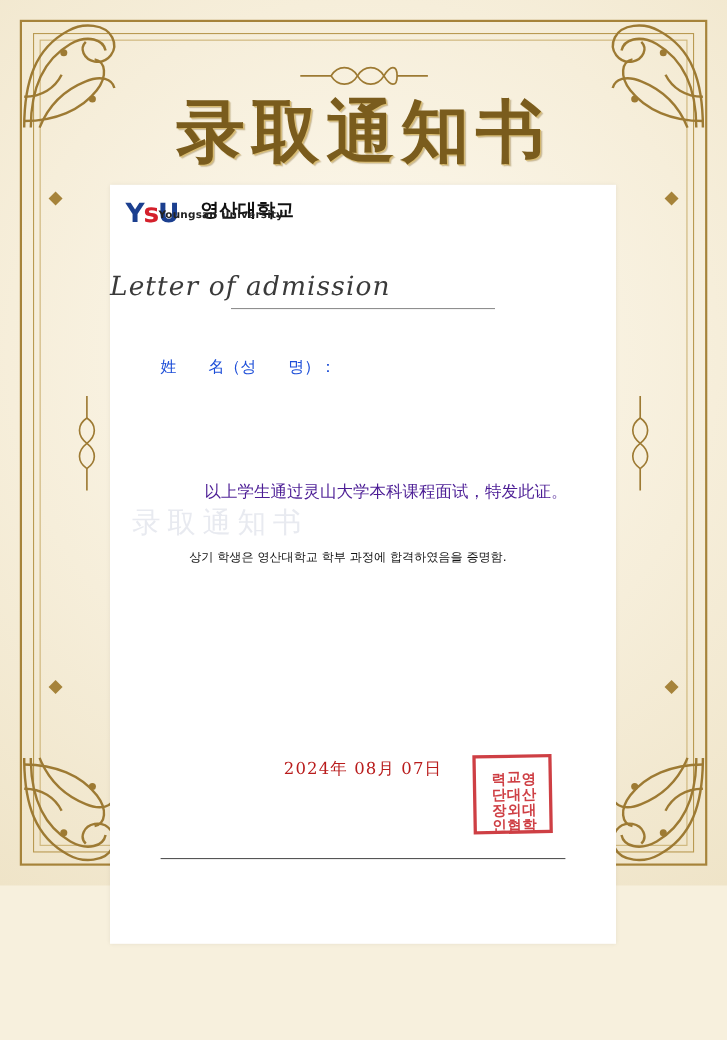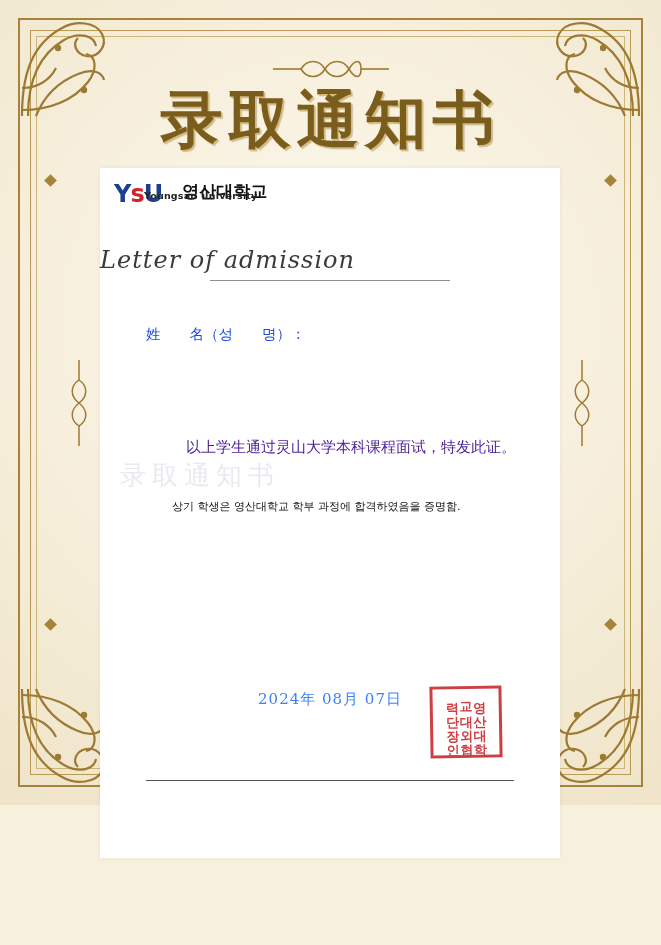--- a/index.html
+++ b/index.html
@@ -204,21 +204,21 @@
     user-select: none;
   }
 
   .date-line {
     position: absolute;
     left: 0; right: 0;
     top: 522px;
     text-align: center;
     font-family: "DejaVu Serif", "Liberation Serif", serif;
     font-size: 15px;
-    color: #3b82f6;
+    color: #b91c1c;
     letter-spacing: 1px;
   }
   .signer-line {
     position: absolute;
     left: 0; right: 0;
     top: 558px;
     text-align: center;
     font-family: "DejaVu Sans", sans-serif;
     font-size: 15px;
     color: #111;

